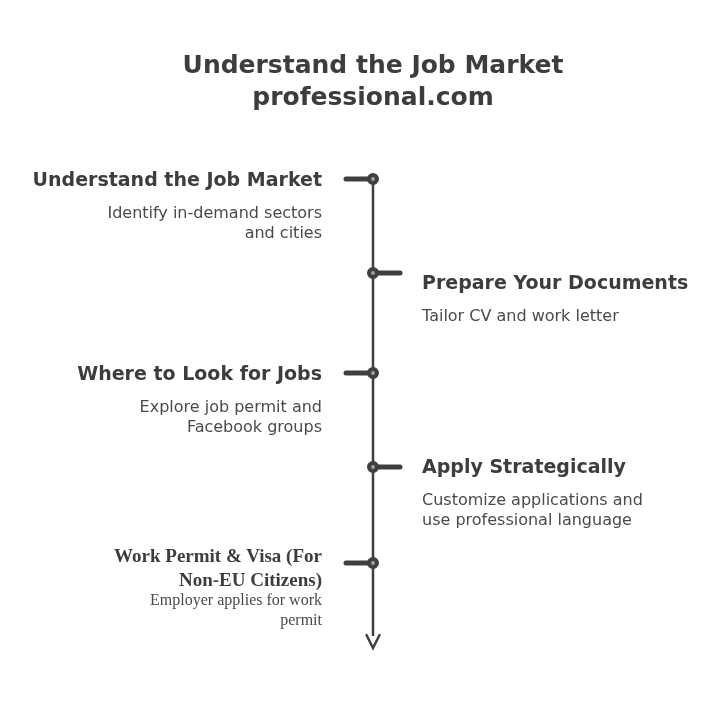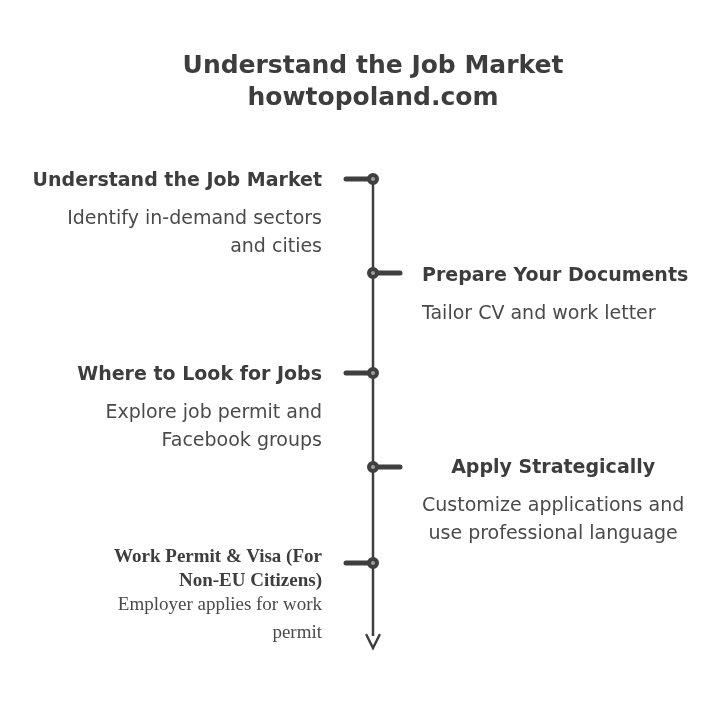--- a/index.html
+++ b/index.html
@@ -52,48 +52,48 @@
   }
   .spine-dot {
     fill: var(--dot-center);
     stroke: var(--line);
     stroke-width: 4;
   }
   .entry { position: absolute; }
   .entry-left  { right: 398px; text-align: right; }
   .entry-right { left: 422px;  text-align: left; }
   .e1 { top: 167px; }
-  .e2 { top: 262px; }
+  .e2 { top: 270px; }
   .e3 { top: 361px; margin-left: 24px; }
-  .e4 { top: 454px; text-align: center; }
+  .e4 { top: 454px; }
   .e5 { top: 544px; font-family: Liberation Serif, serif; }
   .entry-title {
     font-weight: 700;
     font-size: 19px;
     line-height: 24px;
     color: var(--text-strong);
     white-space: pre-line;
   }
   .entry-desc {
-    font-size: 19px;
-    line-height: 28px;
+    font-size: 16px;
+    line-height: 20px;
     color: var(--text-body);
     margin-top: 12px;
     white-space: pre-line;
   }
   .e5 .entry-desc { margin-top: -2px; }
 </style>
 </head>
 <body>
 
 <div class="canvas">
 
   <div class="diagram-header">
     <div>Understand the Job Market</div>
-    <div>howtopoland.com</div>
+    <div>professional.com</div>
   </div>
 
   <svg class="spine-svg" width="720" height="701" viewBox="0 0 720 701">
     <line class="spine-line" x1="373" y1="179" x2="373" y2="636"></line>
     <polyline class="spine-arrow" points="366.5,635 373,648 379.5,635"></polyline>
 
     <line class="spine-tick" x1="346" y1="179" x2="370" y2="179"></line>
     <line class="spine-tick" x1="376" y1="273" x2="400" y2="273"></line>
     <line class="spine-tick" x1="346" y1="373" x2="370" y2="373"></line>
     <line class="spine-tick" x1="376" y1="467" x2="400" y2="467"></line>

